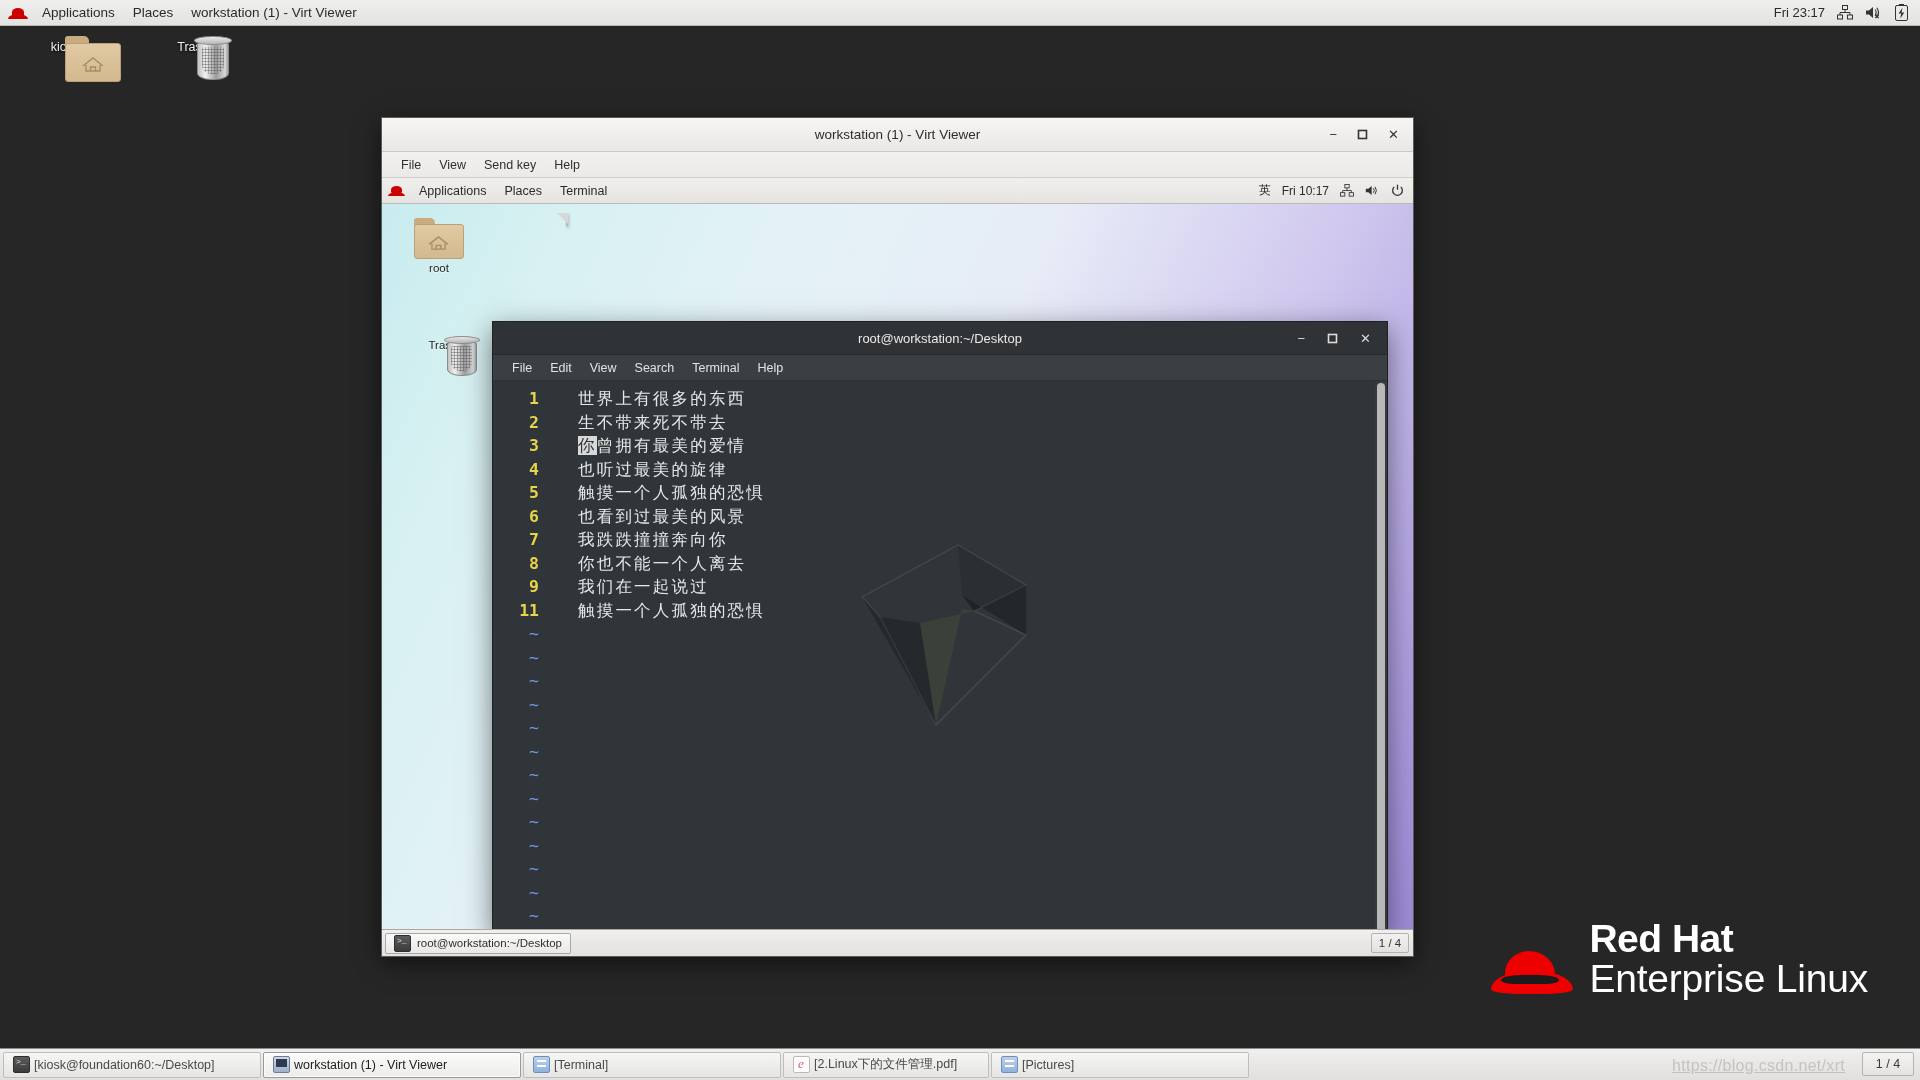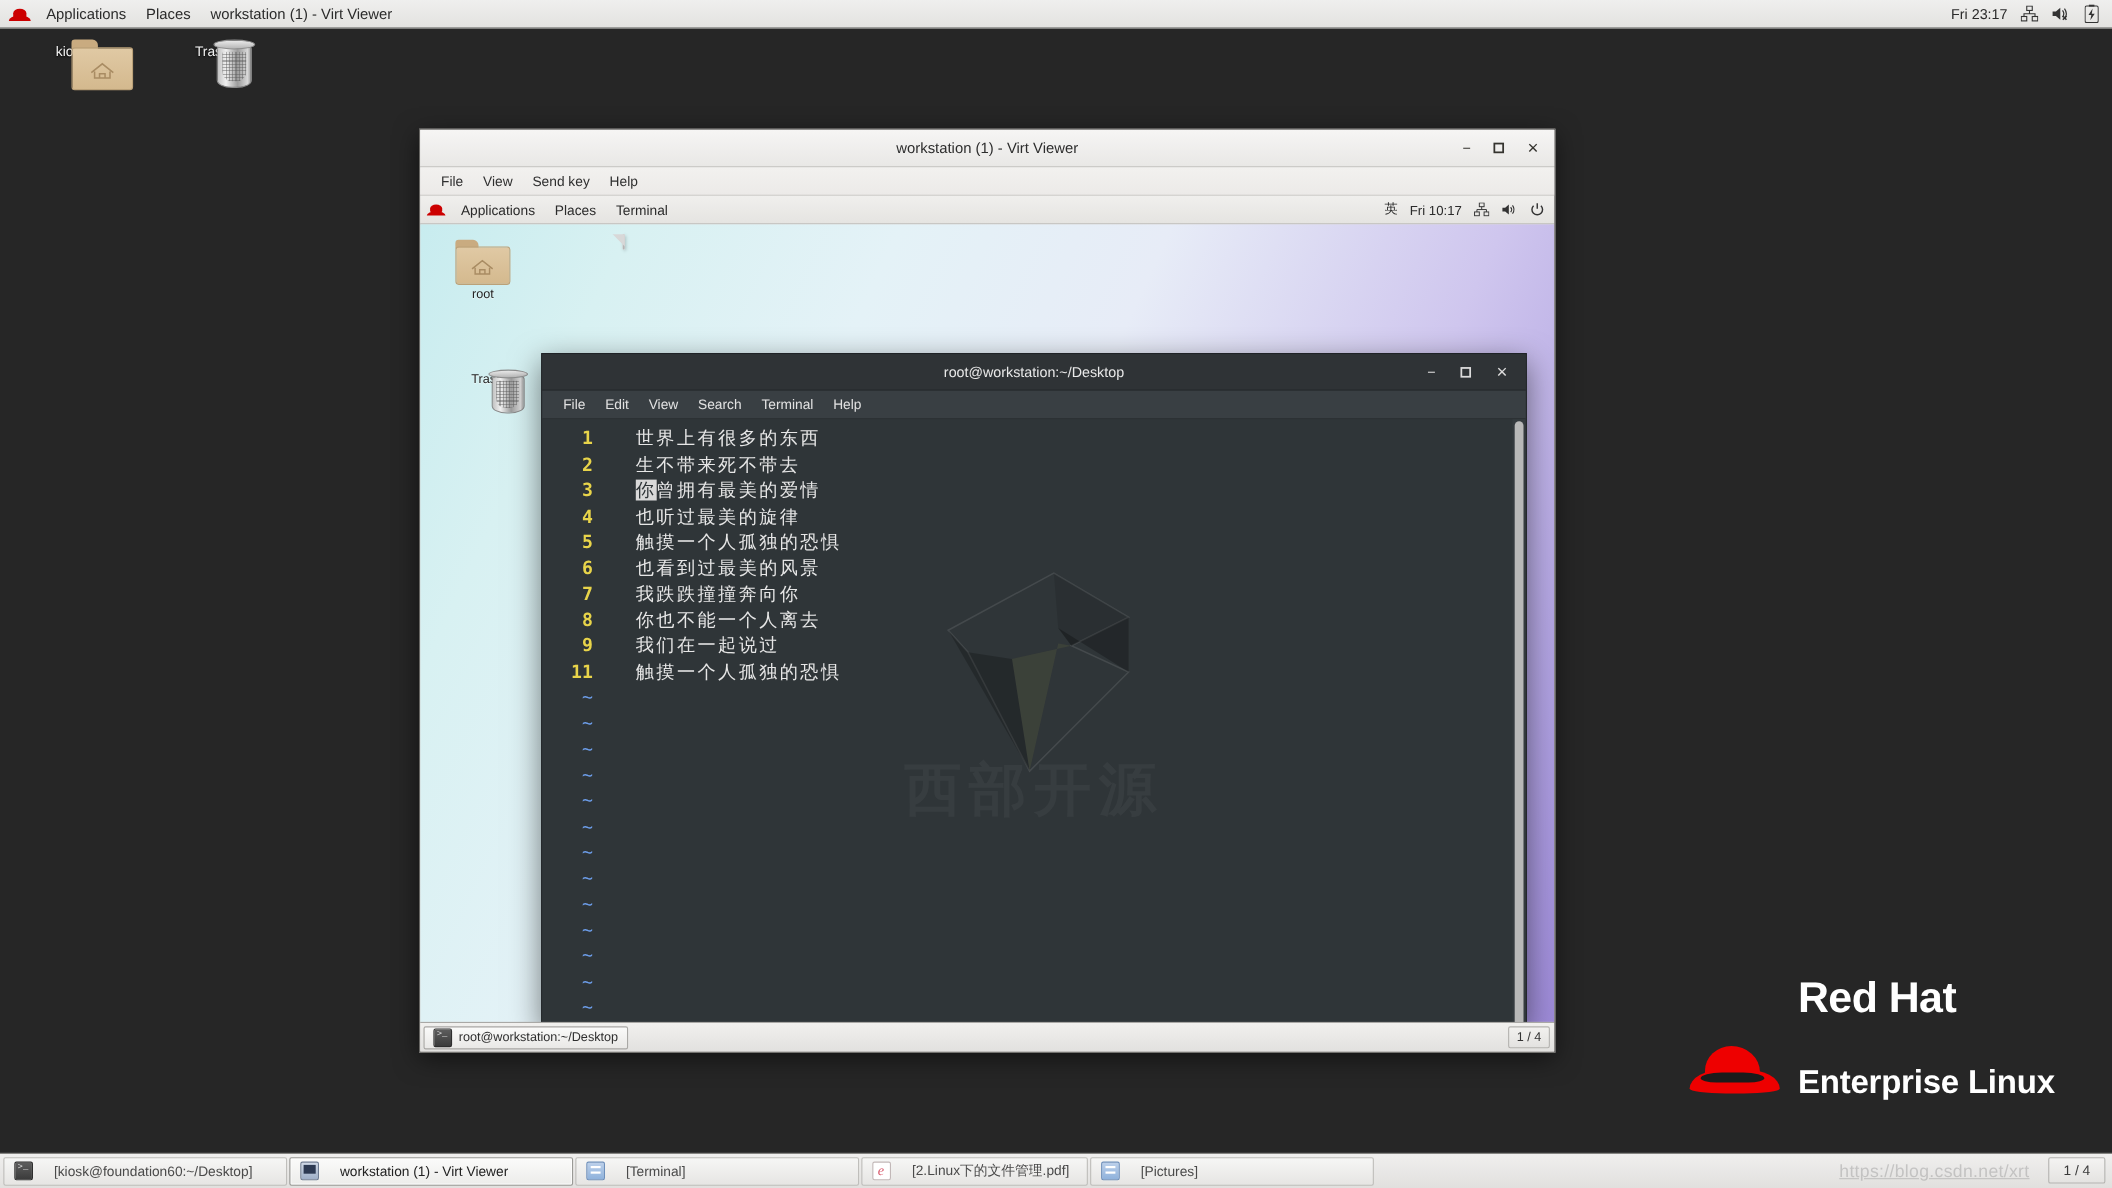--- a/index.html
+++ b/index.html
@@ -90,21 +90,21 @@
   }
 
   
   #host-taskbar {
     position: absolute; bottom: 0; left: 0; width: 1920px; height: 32px;
     background: linear-gradient(to bottom, #f0efee 0%, #e1e0de 100%);
     border-top: 1px solid #8d8d8a;
     display: flex; align-items: center; gap: 2px; padding: 2px 3px;
   }
   .task-button {
-    height: 26px; display: flex; align-items: center; gap: 19px;
+    height: 26px; display: flex; align-items: center; gap: 4px;
     padding: 0 9px; font-size: 12.5px; color: #4a4a4a;
     background: linear-gradient(to bottom,#f6f6f5,#e6e5e3);
     border: 1px solid #bfbebb; border-radius: 2px;
     white-space: nowrap; overflow: hidden;
   }
   .task-button.active {
     background: linear-gradient(to bottom,#fbfbfa,#ececea);
     border-color: #9a9a96; color: #222;
     box-shadow: inset 0 0 0 1px rgba(255,255,255,.7);
   }
@@ -146,21 +146,21 @@
   #rhel-hat .hatcrown {
     position: absolute; bottom: 17px; left: 14px; width: 50px; height: 32px;
     background: #ee0000; border-radius: 55% 60% 16% 16% / 80% 85% 18% 18%;
   }
   #rhel-hat .hatband {
     position: absolute; bottom: 16px; left: 10px; width: 58px; height: 9px;
     background: #1b1b1b; border-radius: 40% 40% 30% 30% / 70% 70% 50% 50%;
   }
   #rhel-text { color: #ffffff; line-height: 1.04; }
   #rhel-line1 { font-size: 39px; font-weight: bold; letter-spacing: -0.5px; }
-  #rhel-line2 { font-size: 30px; font-weight: bold; letter-spacing: -0.2px; margin-top: 40px; }
+  #rhel-line2 { font-size: 39px; font-weight: normal; letter-spacing: -0.2px; }
 
   
   #virt-window {
     position: absolute; left: 381px; top: 117px;
     width: 1033px; height: 840px;
     background: #e9e8e6;
     border: 1px solid #5c5b58;
     box-shadow: 0 6px 22px rgba(0,0,0,.55);
     display: flex; flex-direction: column;
   }
@@ -516,21 +516,20 @@
               <div class="wlogo">
                 <svg width="180" height="190" viewBox="0 0 180 190">
                   <polygon points="12,58 108,6 176,46 124,72 176,96 86,186 30,78" fill="none" stroke="rgba(255,255,255,0.10)" stroke-width="1.4"></polygon>
                   <polygon points="12,58 30,78 86,186 30,78" fill="rgba(0,0,0,0.18)"></polygon>
                   <polygon points="12,58 86,186 70,84 30,78" fill="rgba(0,0,0,0.22)"></polygon>
                   <polygon points="70,84 86,186 112,70 124,72" fill="rgba(150,150,70,0.13)"></polygon>
                   <polygon points="108,6 176,46 124,72 112,56" fill="rgba(0,0,0,0.10)"></polygon>
                   <polygon points="112,56 124,72 176,46 176,96" fill="rgba(0,0,0,0.25)"></polygon>
                 </svg>
               </div>
-              <div class="wtext">西部开源</div>
             </div>
 
             <div id="vim-area">
                 <div class="vline"><span class="lnum">1</span><span class="ltext">世界上有很多的东西</span></div>
                 <div class="vline"><span class="lnum">2</span><span class="ltext">生不带来死不带去</span></div>
                 <div class="vline"><span class="lnum">3</span><span class="ltext"><span class="cursor-cell">你</span>曾拥有最美的爱情</span></div>
                 <div class="vline"><span class="lnum">4</span><span class="ltext">也听过最美的旋律</span></div>
                 <div class="vline"><span class="lnum">5</span><span class="ltext">触摸一个人孤独的恐惧</span></div>
                 <div class="vline"><span class="lnum">6</span><span class="ltext">也看到过最美的风景</span></div>
                 <div class="vline"><span class="lnum">7</span><span class="ltext">我跌跌撞撞奔向你</span></div>

